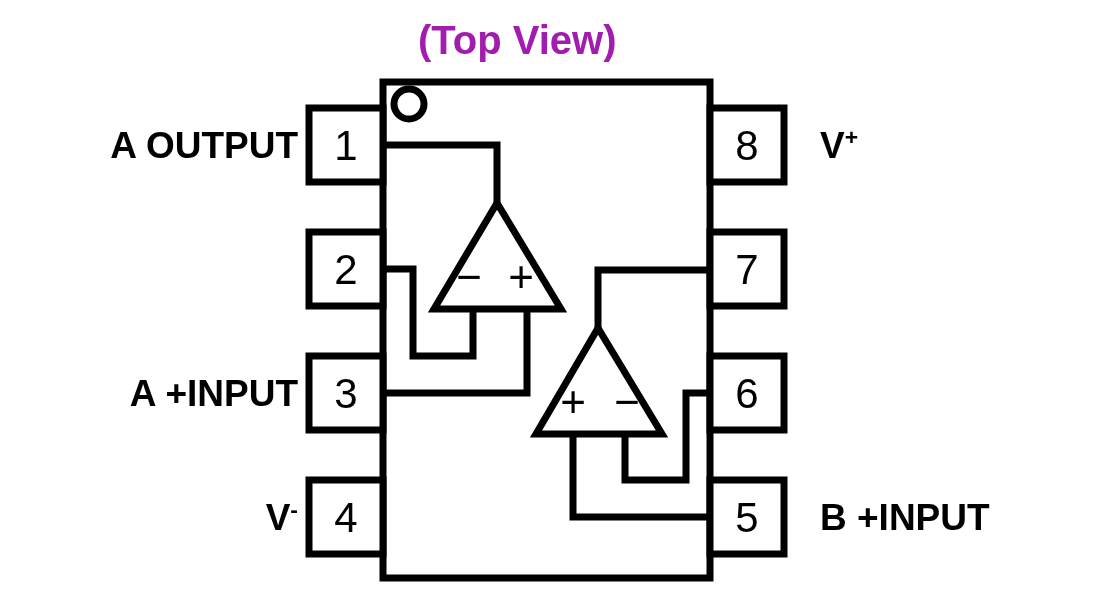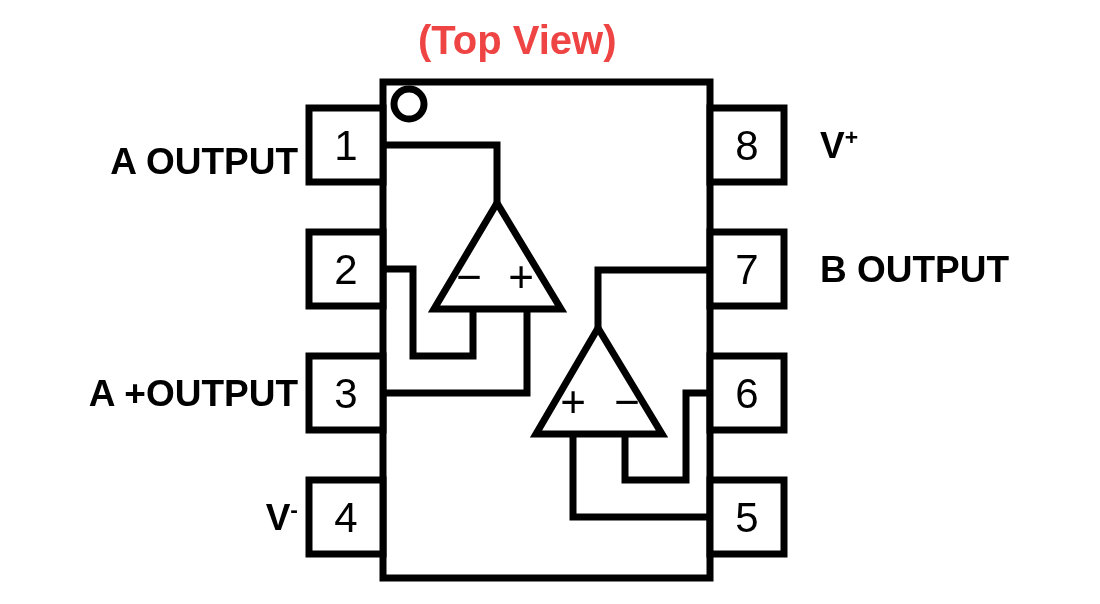--- a/index.html
+++ b/index.html
@@ -44,56 +44,56 @@
     font-size: 0.62em;
     vertical-align: super;
     line-height: 0;
     font-weight: bold;
   }
   .title {
     position: absolute;
     font-family: "Liberation Sans", sans-serif;
     font-weight: bold;
     font-size: 40px;
-    color: #ef4444;
+    color: #a21caf;
     white-space: nowrap;
   }
   .pin-num {
     font-family: "Liberation Sans", sans-serif;
     font-size: 42px;
     fill: #000000;
   }
   .sign {
     font-family: "Liberation Sans", sans-serif;
     font-size: 44px;
     fill: #000000;
   }
 </style>
 </head>
 <body>
 
 <div id="page">
 
   <div class="title" style="left:418px; top:18px;">(Top View)</div>
 
-  <div class="pin-label left" style="top:127px;margin-top:16px;">
+  <div class="pin-label left" style="top:127px;">
     <span>A OUTPUT</span><sup></sup>
   </div>
   <div class="pin-label left" style="top:375px;">
-    <span>A +OUTPUT</span><sup></sup>
+    <span>A +INPUT</span><sup></sup>
   </div>
   <div class="pin-label left" style="top:499px;">
     <span>V</span><sup>-</sup>
   </div>
 
   <div class="pin-label right" style="top:127px;">
     <span>V</span><sup>+</sup>
   </div>
-  <div class="pin-label right" style="top:251px;">
-    <span>B OUTPUT</span><sup></sup>
+  <div class="pin-label right" style="top:499px;">
+    <span>B +INPUT</span><sup></sup>
   </div>
 
   <svg id="diagram-svg" viewBox="0 0 1100 604" xmlns="http://www.w3.org/2000/svg">
 
     <g fill="none" stroke="#000000" stroke-width="7" stroke-linecap="square">
 
       <rect x="383" y="82" width="327" height="496"></rect>
     </g>
 
     <circle cx="409" cy="104" r="15" fill="none" stroke="#000000" stroke-width="7"></circle>

